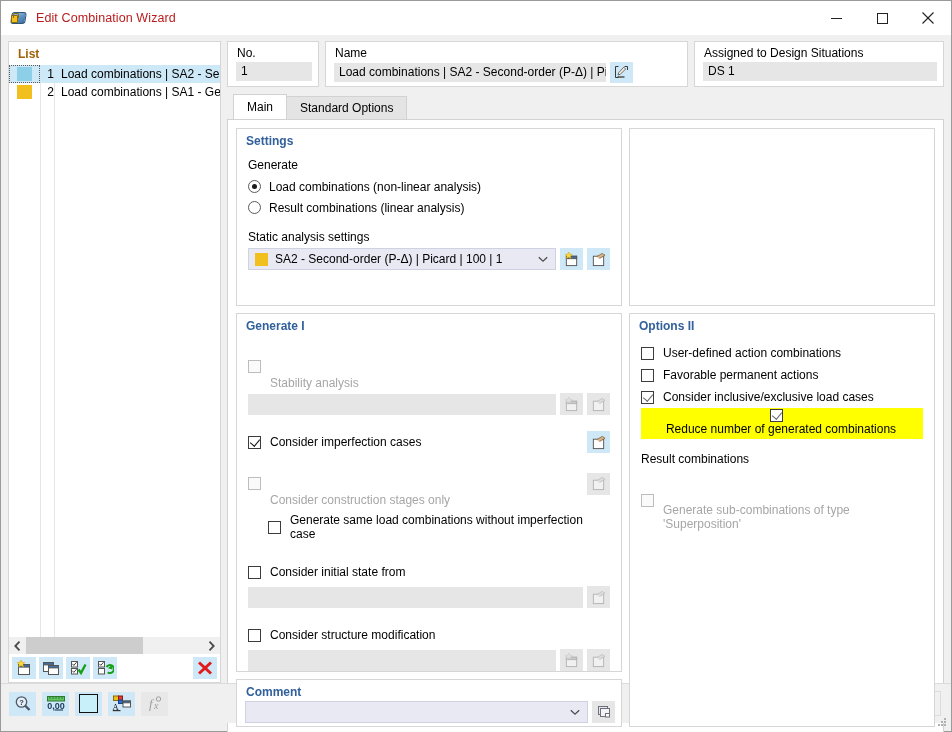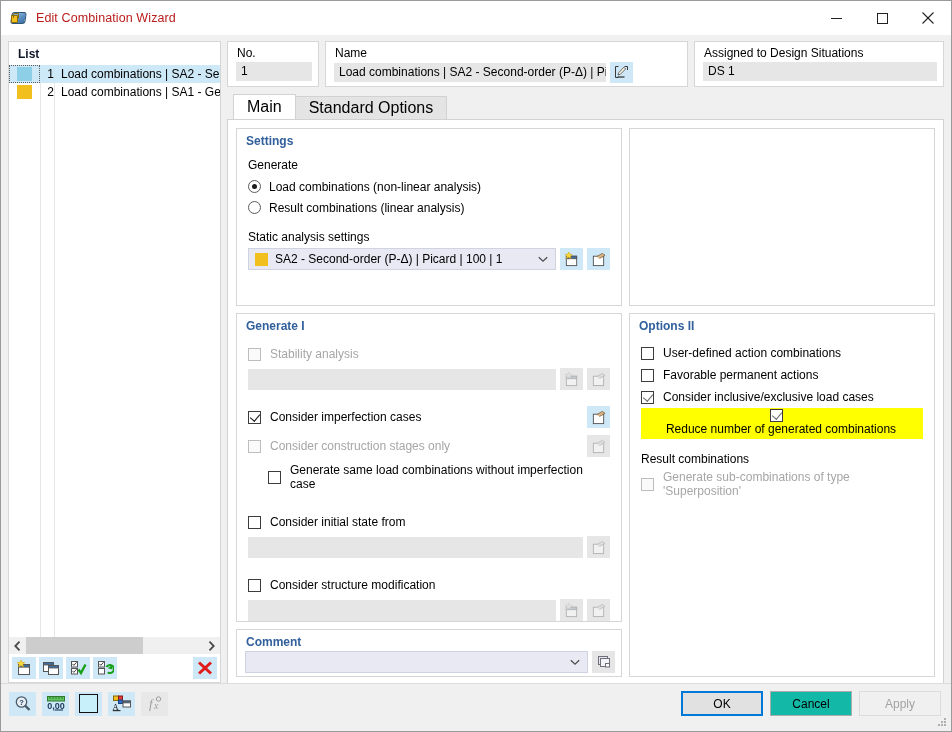--- a/index.html
+++ b/index.html
@@ -75,21 +75,21 @@
     padding: 5px 0 0 9px;
   }
   
   .left-col {
     width: 213px; flex: none;
     display: flex; flex-direction: column;
     background: #ffffff;
     border: 1px solid #d6d6d6;
   }
   .list-head {
-    color: #0f172a; font-weight: bold; font-size: 12px;
+    color: #a16207; font-weight: bold; font-size: 12px;
     padding: 5px 0 3px 9px;
   }
   .list-body {
     flex: 1; position: relative; overflow: hidden;
     border-top: 1px solid #ffffff;
   }
   .list-col-div {
     position: absolute; left: 31px; top: 0; bottom: 0; width: 1px;
     background: #e6e6e6;
   }
@@ -149,21 +149,21 @@
     width: 23px; height: 21px; background: #cfe8f7;
     display: flex; align-items: center; justify-content: center; flex: none;
   }
   
   .tabstrip {
     display: flex; align-items: flex-end; height: 25px; margin-top: 7px;
     padding-left: 6px;
   }
   .tab {
     height: 23px; padding: 0 13px; display: flex; align-items: center;
-    font-size: 16px; background: #e4e4e4; border: 1px solid #d2d2d2;
+    font-size: 12px; background: #e4e4e4; border: 1px solid #d2d2d2;
     border-bottom: none; margin-right: -1px;
   }
   .tab.active { background: #ffffff; border-color: #d2d2d2; height: 25px; }
   .tabpanel {
     flex: 1; background: #ffffff; border: 1px solid #d2d2d2;
     display: flex; padding: 8px; gap: 7px;
   }
   .panel-left { width: 386px; flex: none; display: flex; flex-direction: column; gap: 7px; }
   .panel-right { flex: 1; display: flex; flex-direction: column; gap: 7px; }
   
@@ -202,21 +202,21 @@
     width: 13px; height: 13px; border: 1px solid #3c3c3c; background: #fff;
     margin-right: 9px; flex: none; position: relative;
   }
   .chk.dis { border-color: #bdbdbd; background: #fafafa; }
   .chk.on::after {
     content: ""; position: absolute; left: 3px; top: 0px;
     width: 5px; height: 8px; border: solid #1b1b1b;
     border-width: 0 1.6px 1.6px 0; transform: rotate(40deg);
   }
   .chk.on.gray::after { border-color: #6d6d6d; }
-  .dis-text { color: #a6a6a6; }
+  .dis-text { color: #a6a6a6; margin-top: 33px; }
   .field-row { display: flex; align-items: center; gap: 4px; margin: 3px 0 0 0; }
   .flat-input { flex: 1; height: 21px; background: #e6e6e6; }
   .hl { background: #ffff00; padding: 1px 3px 3px 1px; flex-direction: column; }
   .indent { margin-left: 20px; }
   
   .comment-box { height: 48px; flex: none; }
   .cmt-row { display: flex; align-items: center; gap: 4px; padding: 2px 6px 0 8px; }
   .cmt-input {
     flex: 1; height: 22px; background: #e8e9f3; border: 1px solid #cfd2e0;
     display: flex; align-items: center; justify-content: flex-end; padding-right: 4px;

